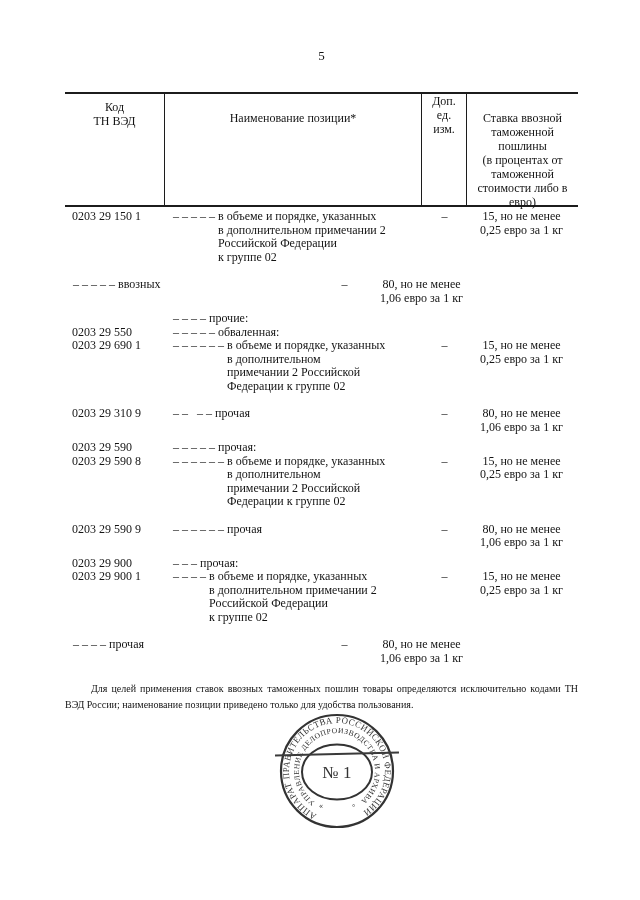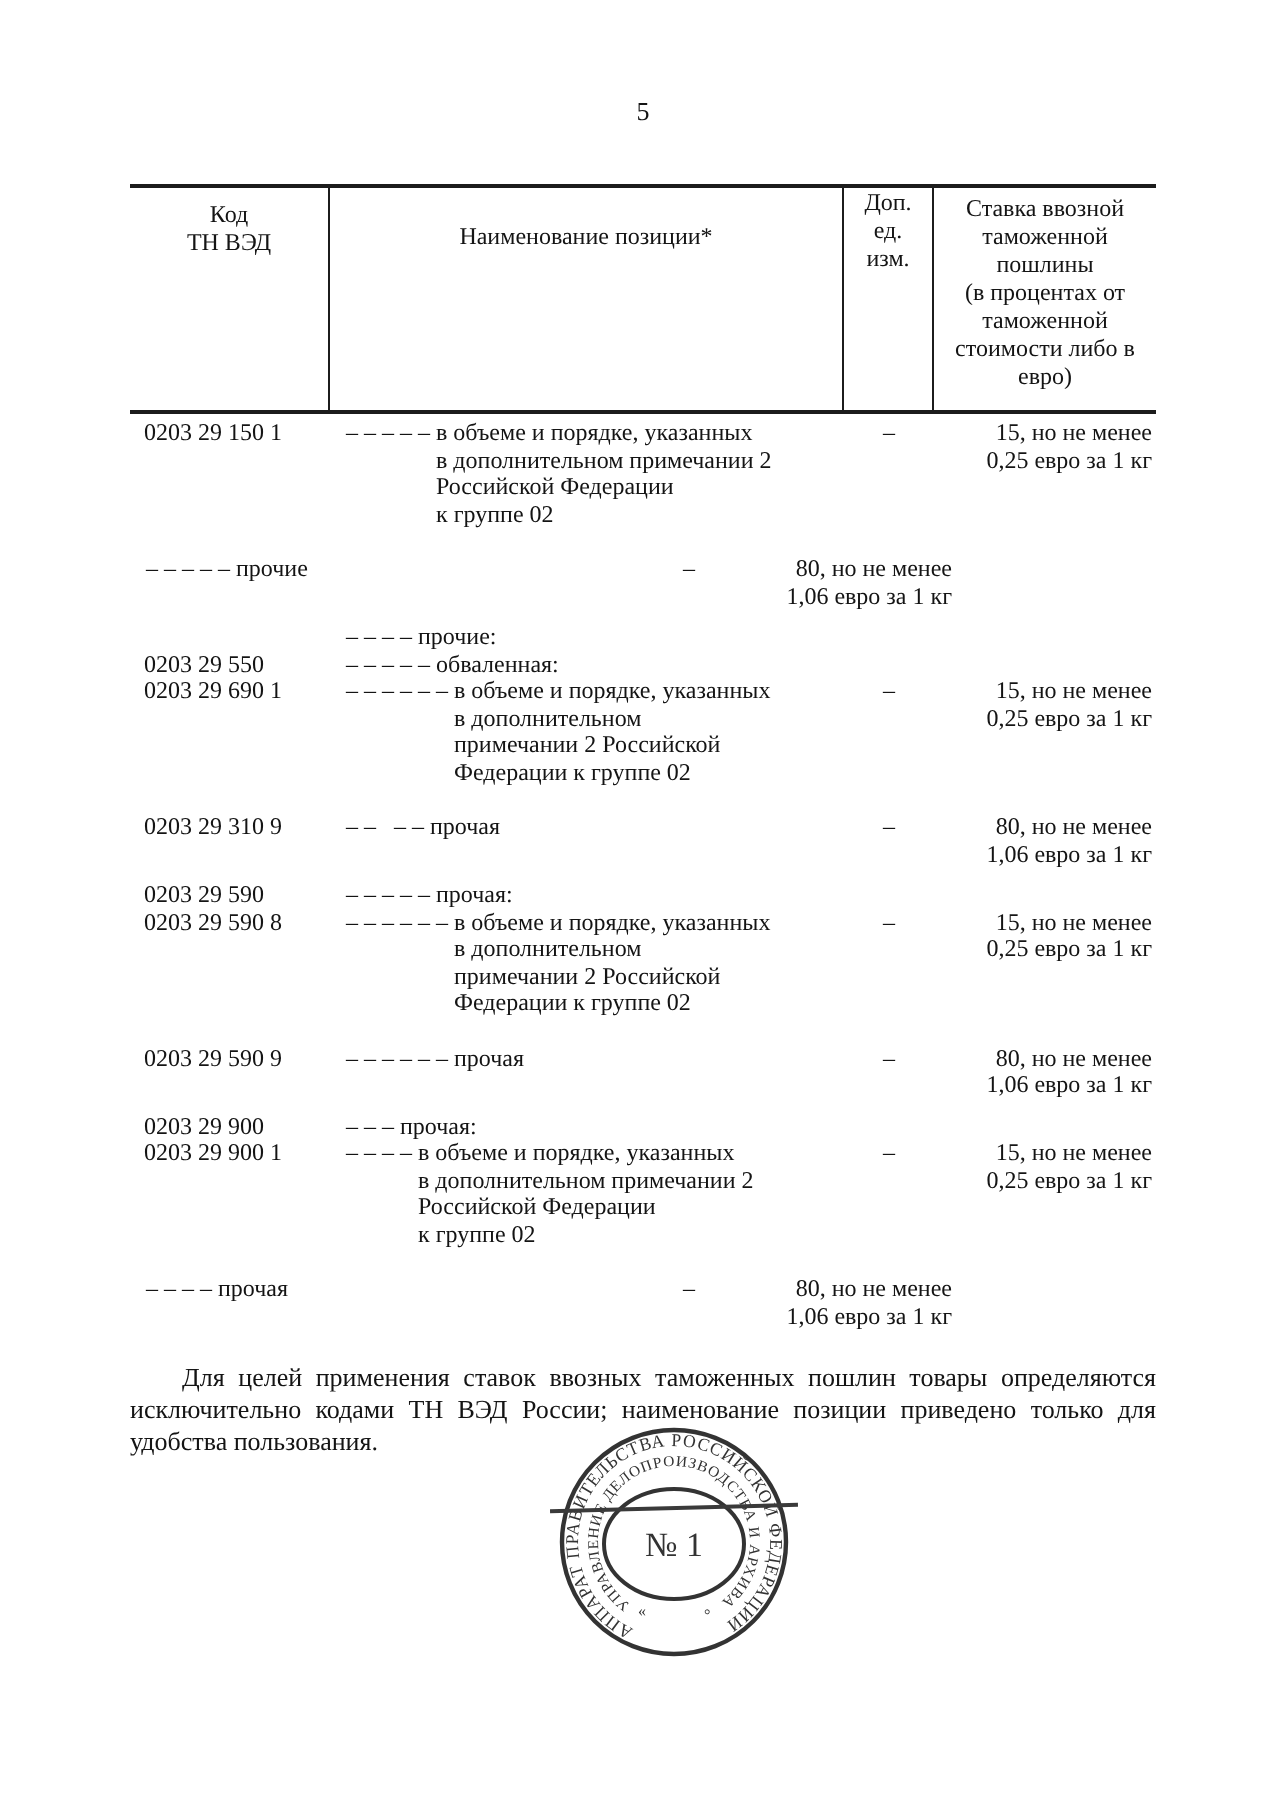--- a/index.html
+++ b/index.html
@@ -14,38 +14,38 @@
   
   .thead {
     display:flex; box-sizing:border-box;
     border-top:2px solid #1c1c1c; border-bottom:2px solid #1c1c1c;
     height:115px; font-size:12px; line-height:14px; text-align:center;
   }
   .th { box-sizing:border-box; white-space:pre-line; }
   .th1 { width:100px; border-right:1px solid #1c1c1c; padding-top:6px; }
   .th2 { width:257px; border-right:1px solid #1c1c1c; padding-top:17px; }
   .th3 { width:45px;  border-right:1px solid #1c1c1c; padding-top:0; }
-  .th4 { width:111px; padding-top:3px; }
+  .th4 { width:111px; padding-top:17px; }
 
   
   .tbody { padding-top:3px; font-size:12px; line-height:13.5px; }
   .trow { display:flex; }
   .gap-lg { margin-bottom:14px; }
   .gap-md { margin-bottom:7px; }
   .gap-none { margin-bottom:0; }
   .c-code { width:100px; padding-left:7px; box-sizing:border-box; }
   .c-name { width:257px; padding-left:8px; box-sizing:border-box; display:flex; align-items:flex-start; }
   .dashes { white-space:pre; }
   .nlines { white-space:pre-line; }
   .c-unit { width:45px; text-align:center; }
-  .c-rate { width:111px; text-align:right; white-space:pre-line; padding-right:2px; box-sizing:border-box; }
+  .c-rate { width:111px; text-align:center; white-space:pre-line; padding-right:2px; box-sizing:border-box; }
 
   
   .footnote {
-    margin-top:16px; font-size:13px; line-height:16px;
+    margin-top:16px; font-size:10px; line-height:16px;
     text-align:justify; text-indent:26px;
   }
 
   
   #stamp { position:absolute; left:268px; top:702px; }
   #stampline {
     position:absolute; left:275px; top:753px; width:124px; height:2px;
     background:#3a3a3a; transform:rotate(-1.5deg);
   }
   #filename {
@@ -88,21 +88,21 @@
 к группе 02</div>
     </div>
     <div class="c-unit">–</div>
     <div class="c-rate">15, но не менее
 0,25 евро за 1 кг</div>
   </div>
 
   <div class="trow gap-md">
     <div class="c-name">
       <span class="dashes">– – – – – </span>
-      <div class="nlines">прочие</div>
+      <div class="nlines">ввозных</div>
     </div>
     <div class="c-unit">–</div>
     <div class="c-rate">80, но не менее
 1,06 евро за 1 кг</div>
   </div>
 
   <div class="trow gap-none">
     <div class="c-code"></div>
     <div class="c-name">
       <span class="dashes">– – – – </span>

